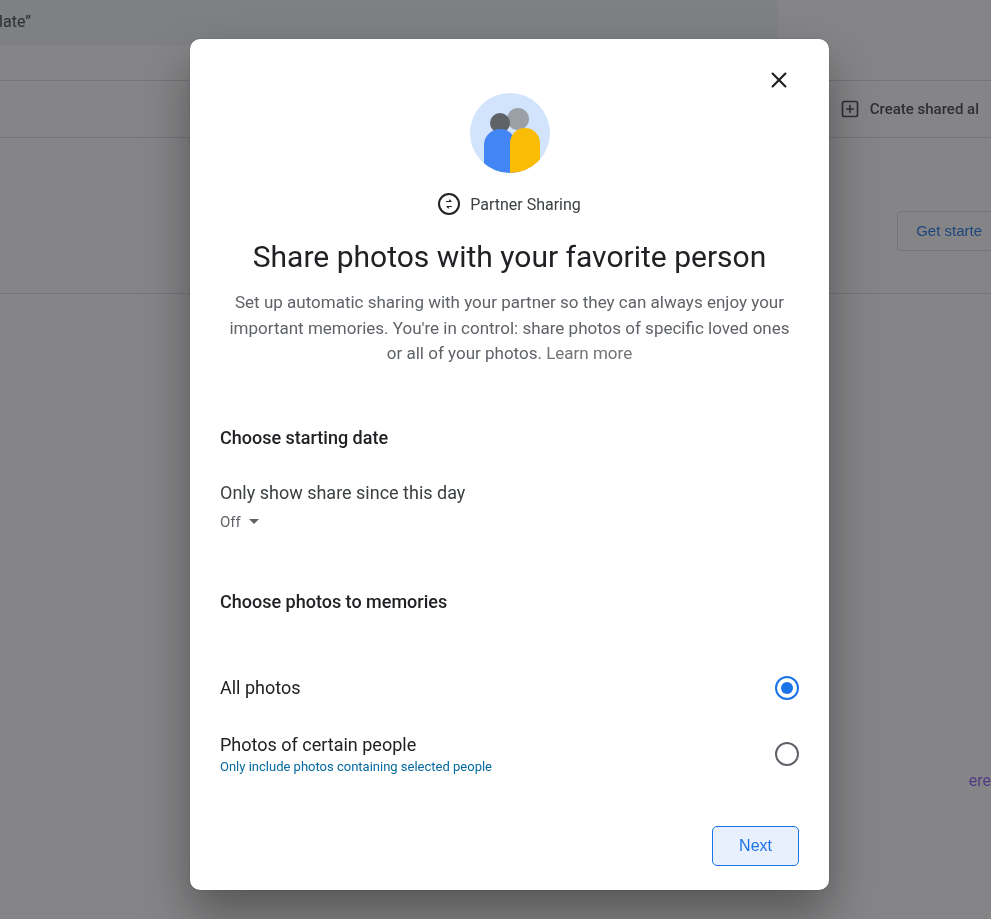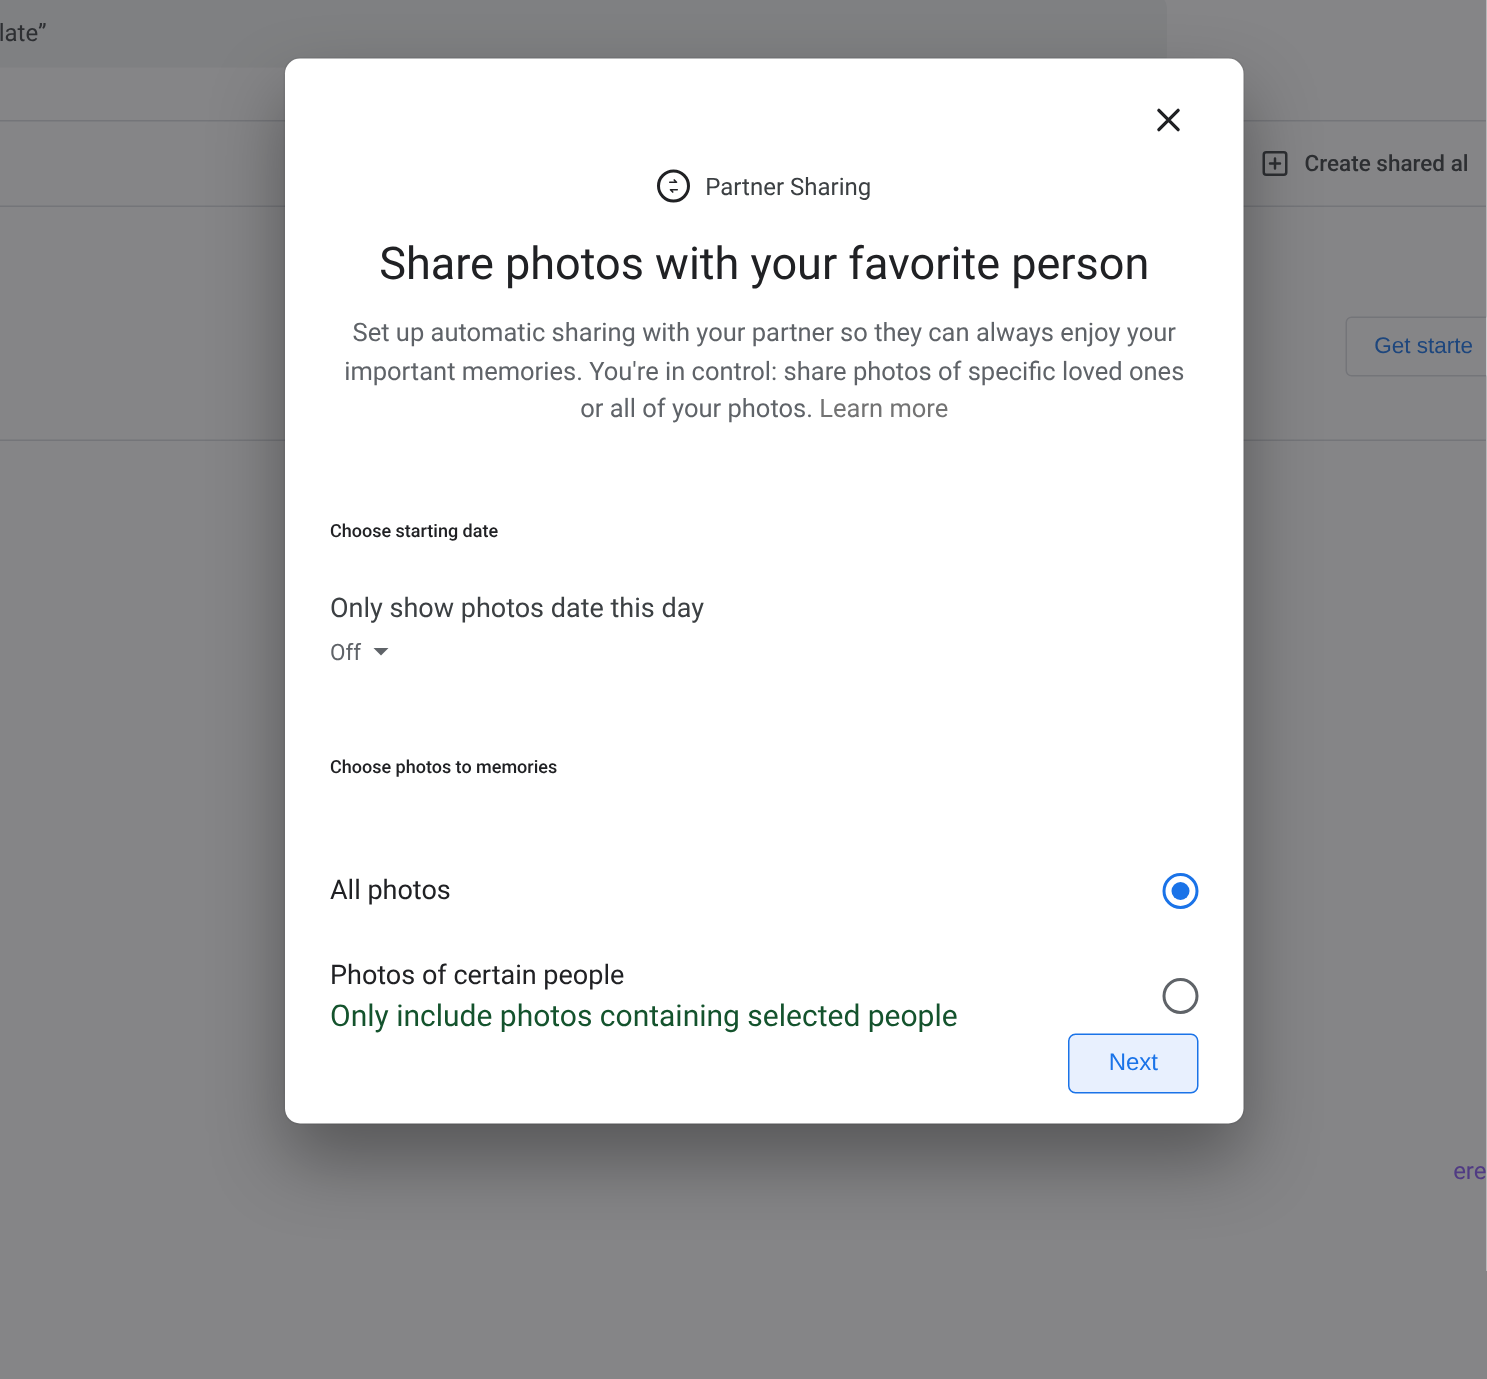--- a/index.html
+++ b/index.html
@@ -73,21 +73,21 @@
   
   .scrim {
     position: absolute; inset: 0;
     background: rgba(32,33,36,0.55);
   }
 
   
   .dialog {
     position: absolute;
     left: 190px; top: 39px;
-    width: 639px; height: 710px;
+    width: 639px; height: 851px;
     background: #fff;
     border-radius: 10px;
     box-shadow: 0 24px 48px rgba(0,0,0,0.35), 0 0 0 1px rgba(0,0,0,0.05);
     padding: 28px 30px 24px 30px;
     display: flex; flex-direction: column;
   }
   .close-btn {
     position: absolute;
     top: 22px; right: 30px;
     width: 40px; height: 40px;
@@ -132,21 +132,21 @@
     color: #5f6368;
     margin: 16px 8px 0 8px;
   }
   .desc a {
     color: #737373;
     text-decoration: none;
     margin-top: 16px;
   }
 
   .section-title {
-    font-size: 12px;
+    font-size: 18px;
     font-weight: 500;
     color: #202124;
     margin-top: 60px;
   }
   .section-title.second { margin-top: 60px; }
   .setting-label {
     font-size: 18px;
     color: #3c4043;
     margin-top: 34px;
   }
@@ -167,21 +167,21 @@
   .options {
     margin-top: 64px;
     display: flex; flex-direction: column; gap: 34px;
   }
   .option-row {
     display: flex; align-items: center; justify-content: space-between;
     cursor: pointer;
   }
   .option-row .texts { display: flex; flex-direction: column; gap: 4px; }
   .option-row .primary { font-size: 18px; color: #202124; }
-  .option-row .secondary { font-size: 20px; color: #14532d; }
+  .option-row .secondary { font-size: 13px; color: #0369a1; }
   .radio {
     width: 24px; height: 24px;
     border: 2px solid #5f6368;
     border-radius: 50%;
     display: inline-flex; align-items: center; justify-content: center;
     flex-shrink: 0;
   }
   .radio.checked {
     border-color: #1a73e8;
   }
@@ -258,21 +258,21 @@
     <span class="label">Partner Sharing</span>
   </div>
 
   <h1 class="title">Share photos with your favorite person</h1>
 
   <p class="desc">
     <span>Set up automatic sharing with your partner so they can always enjoy your important memories. You're in control: share photos of specific loved ones or all of your photos. </span><a href="#">Learn more</a>
   </p>
 
   <div class="section-title">Choose starting date</div>
-  <div class="setting-label">Only show photos date this day</div>
+  <div class="setting-label">Only show share since this day</div>
   <div class="dropdown">
     <span>Off</span>
     <span class="arrow"></span>
   </div>
 
   <div class="section-title second">Choose photos to memories</div>
 
   <div class="options">
     <label class="option-row">
       <span class="texts">

